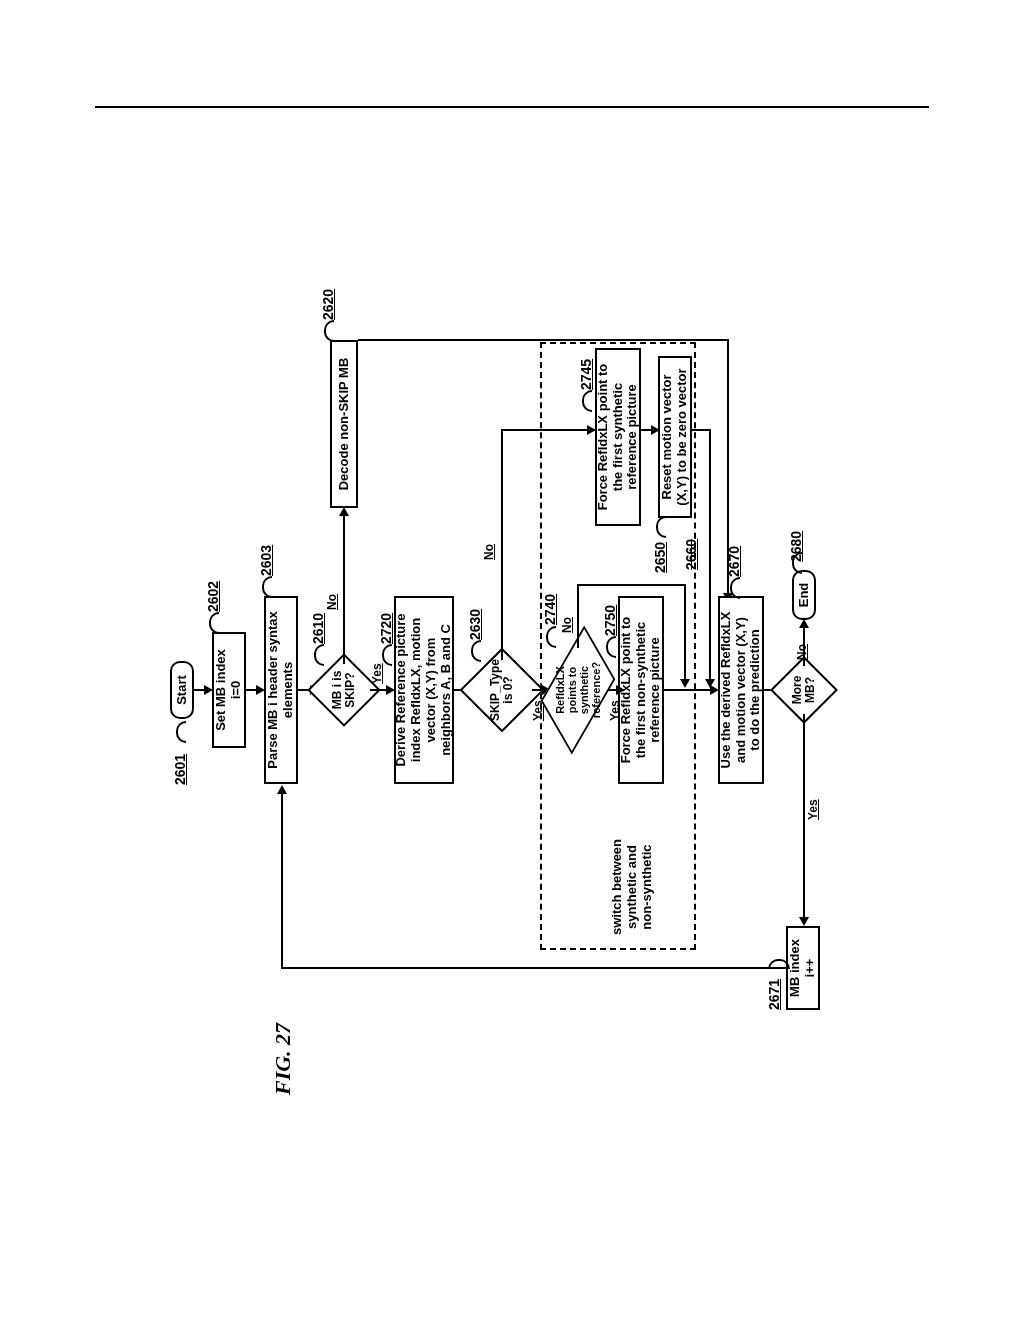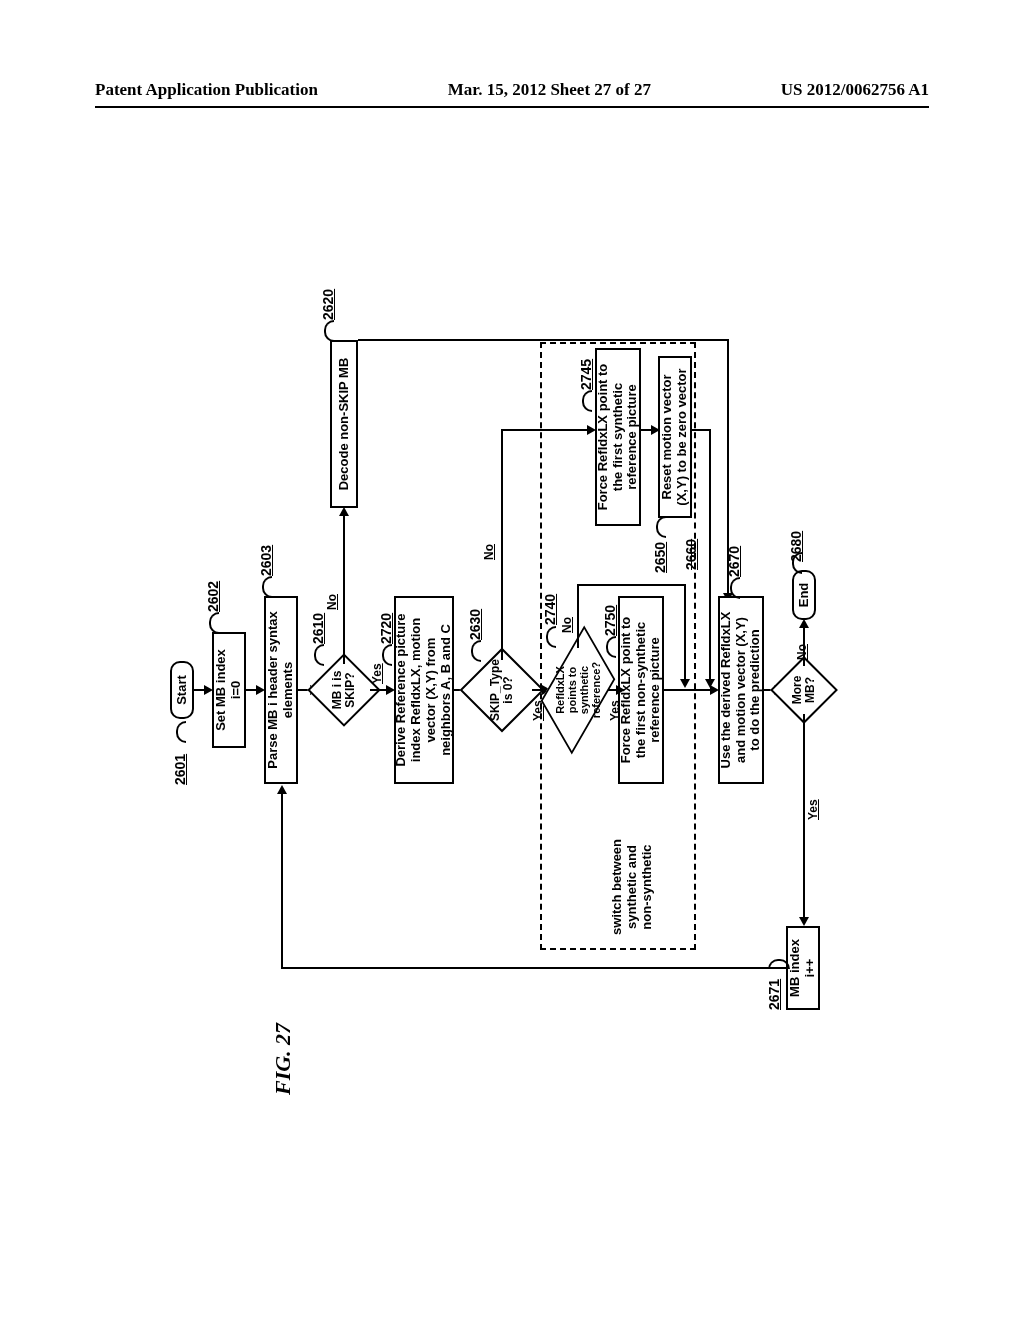--- a/index.html
+++ b/index.html
@@ -160,25 +160,20 @@
     font-style: italic;
     font-family: "Times New Roman", serif;
     font-size: 22px;
     font-weight: bold;
   }
 </style>
 </head>
 <body>
 
 <div class="page">
-  <div class="hdr">
-    <span>Patent Application Publication</span>
-    <span>Mar. 15, 2012  Sheet 27 of 27</span>
-    <span>US 2012/0062756 A1</span>
-  </div>
   <div class="hline"></div>
 
   <div class="stage-wrap">
     <div class="stage">
 
       <div class="fig-label" style="left:25px; top:100px;">FIG. 27</div>
 
       <div class="node rnd" style="left:401px; top:0px; width:58px; height:24px;">Start</div>
       <div class="tag" style="left:335px; top:2px;">2601</div>
       <div class="curl" style="left:377px; top:6px;"></div>

